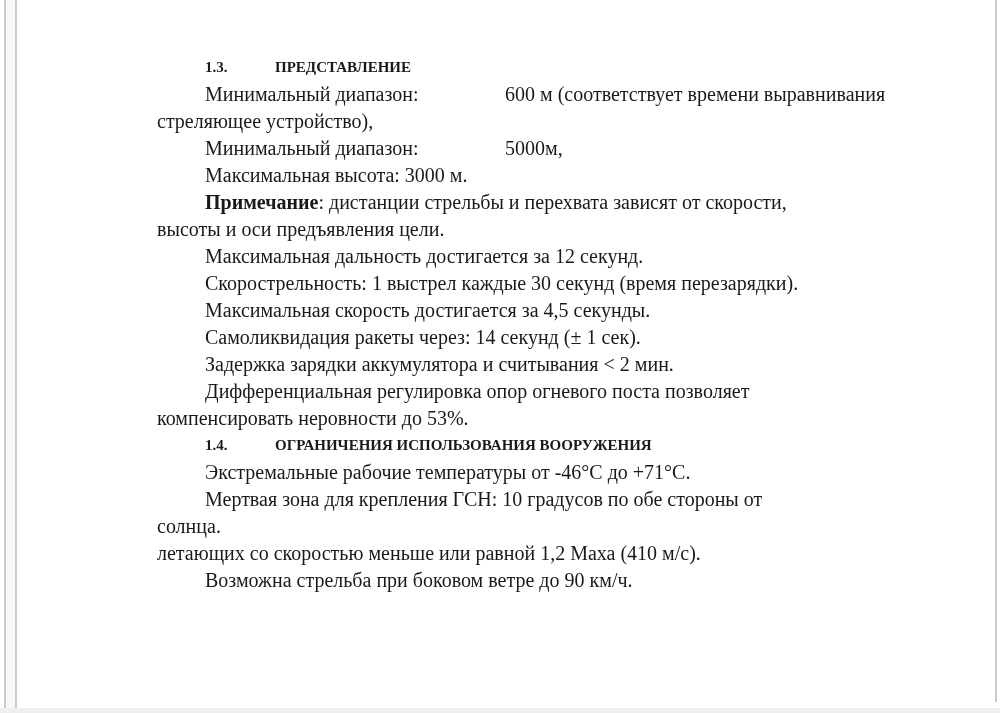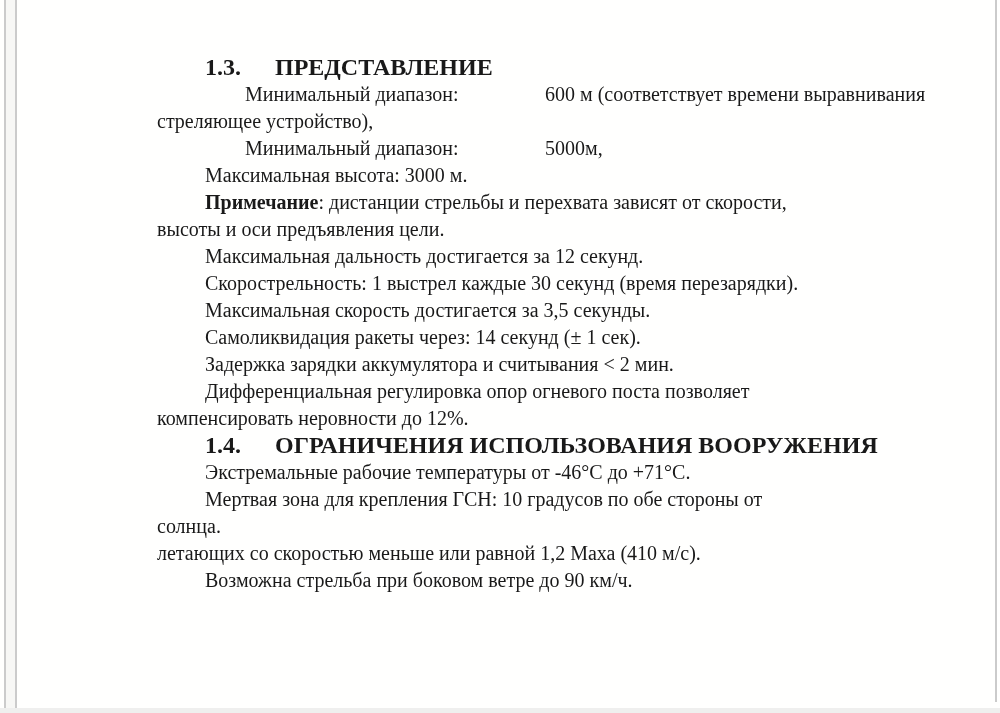--- a/index.html
+++ b/index.html
@@ -30,30 +30,29 @@
   }
   .ln {
     height: 27px;
     line-height: 27px;
     font-size: 20px;
     white-space: nowrap;
   }
   .first { padding-left: 48px; }
   .para.heading .ln {
     font-weight: bold;
-    font-size: 24px;
+    font-size: 15px;
   }
   .hnum {
     display: inline-block;
     width: 70px;
   }
   .tab-label {
     display: inline-block;
     width: 300px;
-    margin-left: 40px;
   }
   .lead { font-weight: bold; margin-top: 42px; }
 </style>
 </head>
 <body>
 
 <div class="edge" id="edge-line-outer"></div>
 <div class="edge" id="edge-strip"></div>
 <div class="edge" id="edge-line-inner"></div>
 <div class="edge" id="right-edge-line"></div>
@@ -94,34 +93,34 @@
   <div class="para">
     <div class="ln first">Максимальная дальность достигается за 12 секунд.</div>
   </div>
 
   <div class="para">
     <div class="ln first">Скорострельность: 1 выстрел каждые 30 секунд (время перезарядки).</div>
   </div>
 
 
   <div class="para">
-    <div class="ln first">Максимальная скорость достигается за 3,5 секунды.</div>
+    <div class="ln first">Максимальная скорость достигается за 4,5 секунды.</div>
   </div>
 
   <div class="para">
     <div class="ln first">Самоликвидация ракеты через: 14 секунд (± 1 сек).</div>
   </div>
 
   <div class="para">
     <div class="ln first">Задержка зарядки аккумулятора и считывания &lt; 2 мин.</div>
   </div>
 
   <div class="para">
     <div class="ln first">Дифференциальная регулировка опор огневого поста позволяет</div>
-    <div class="ln">компенсировать неровности до 12%.</div>
+    <div class="ln">компенсировать неровности до 53%.</div>
   </div>
 
   <div class="para heading">
     <div class="ln first">
       <span class="hnum">1.4.</span><span>ОГРАНИЧЕНИЯ ИСПОЛЬЗОВАНИЯ ВООРУЖЕНИЯ</span>
     </div>
   </div>
 
   <div class="para">
     <div class="ln first">Экстремальные рабочие температуры от -46°С до +71°С.</div>

